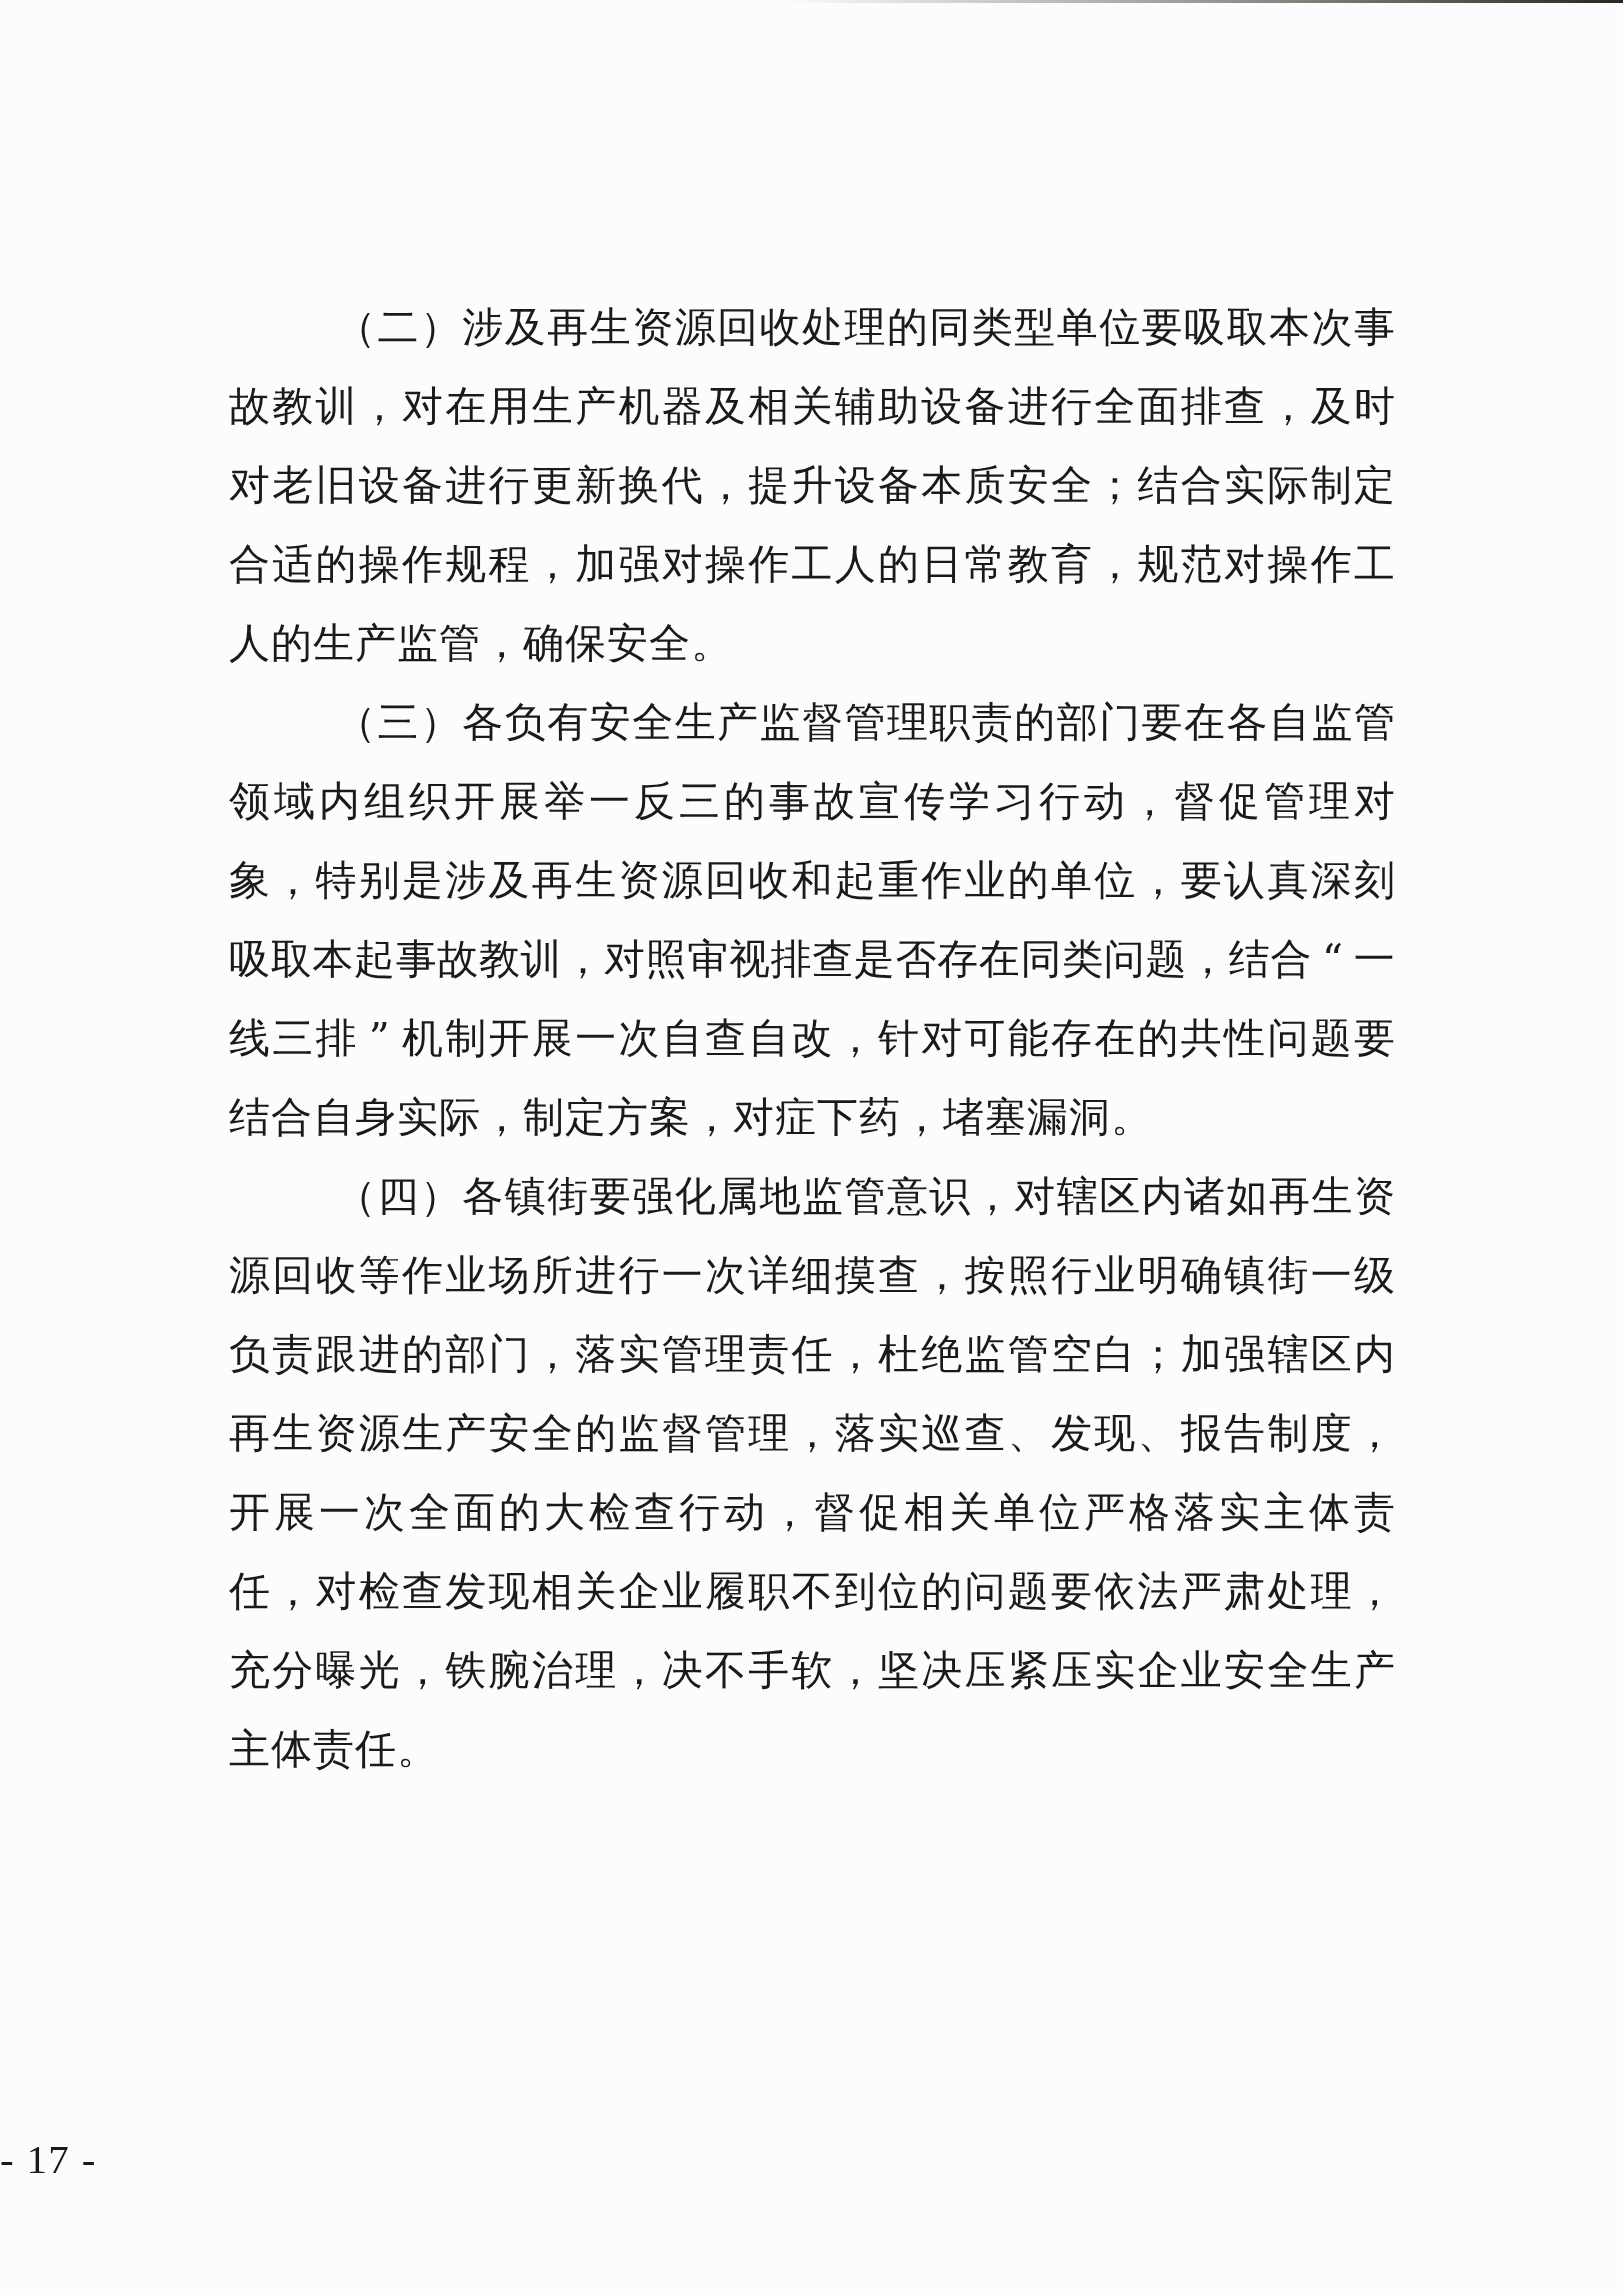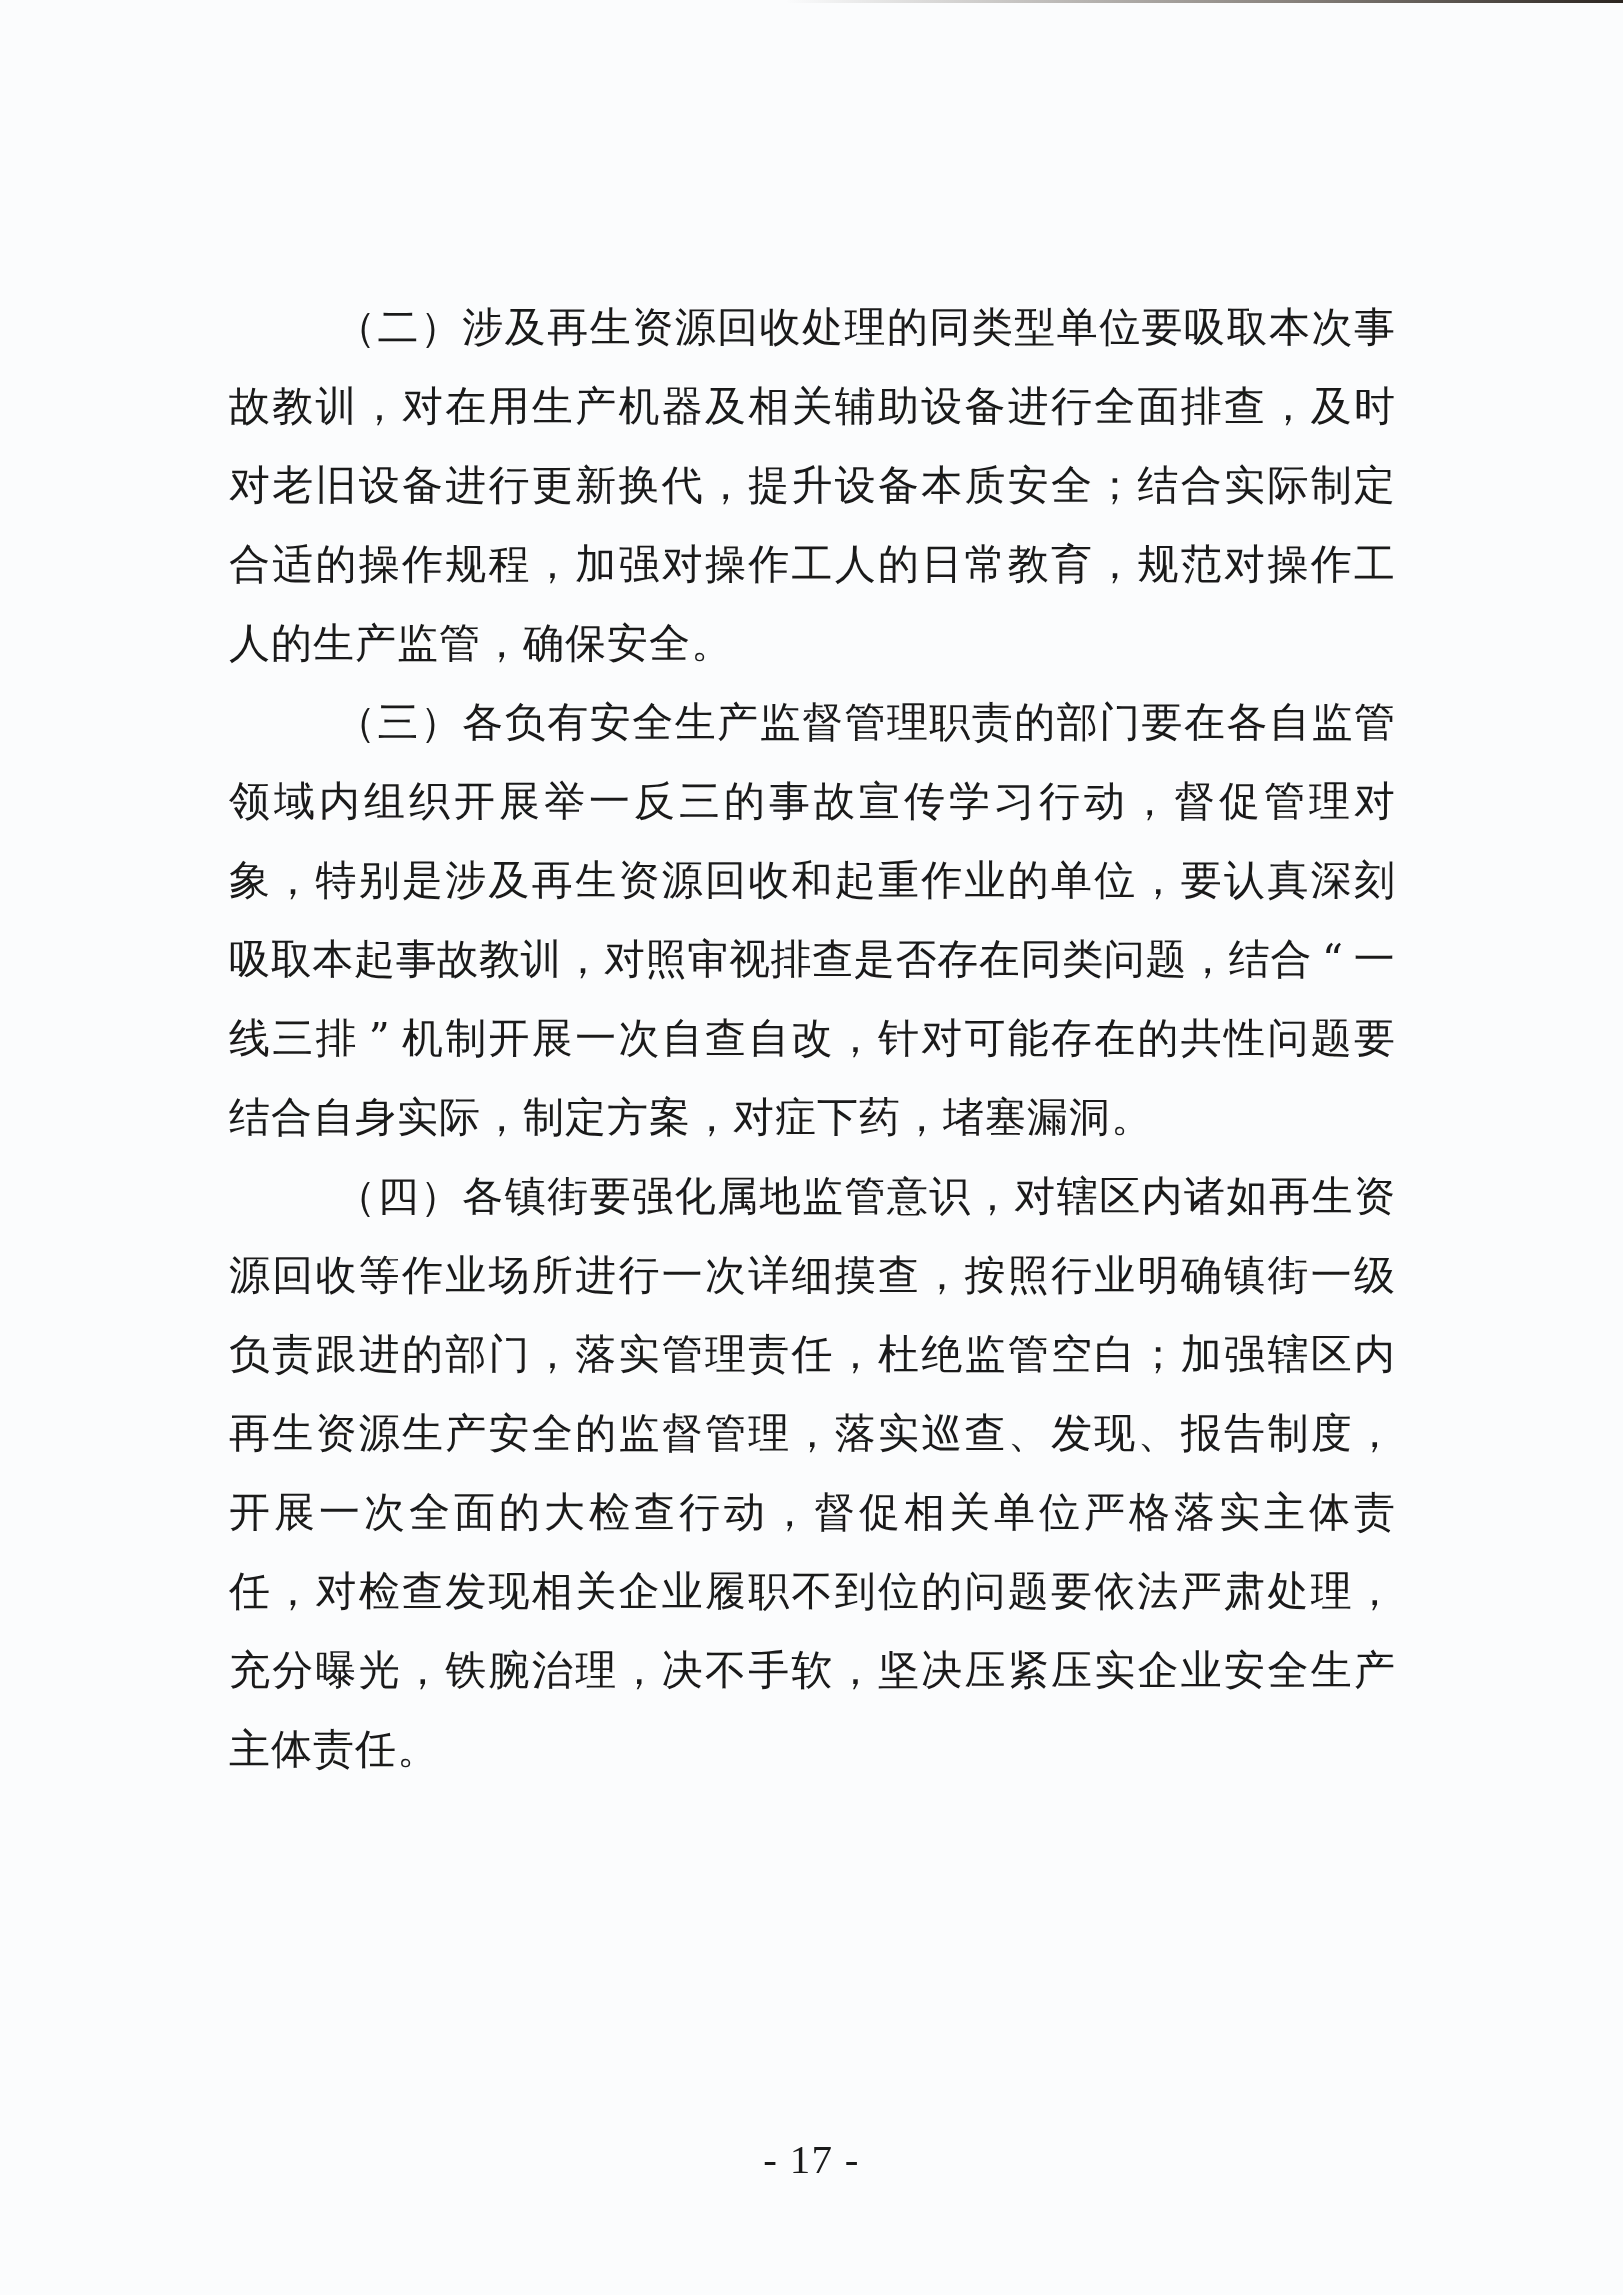--- a/index.html
+++ b/index.html
@@ -29,21 +29,21 @@
     white-space: nowrap;
   }
   .line.first { padding-left: 106px; }
   .line.last { justify-content: flex-start; }
   .line.last span.ch { margin-right: 1px; }
   .ch { display: inline-block; width: 41px; text-align: center; }
   .page-number {
     position: absolute;
     left: 0; width: 1623px;
     top: 2135px;
-    text-align: center;
+    text-align: left;
     font-family: "Liberation Serif", "DejaVu Serif", serif;
     font-size: 41px;
     color: #1a1a1a;
     letter-spacing: 1.3px;
   }
   .scan-edge {
     position: absolute; left: 785px; top: 0; width: 838px; height: 2.6px;
     background: linear-gradient(90deg, rgba(60,50,40,0) 0%, rgba(60,50,40,0.6) 60%, #2b2520 100%);
   }
 </style>

